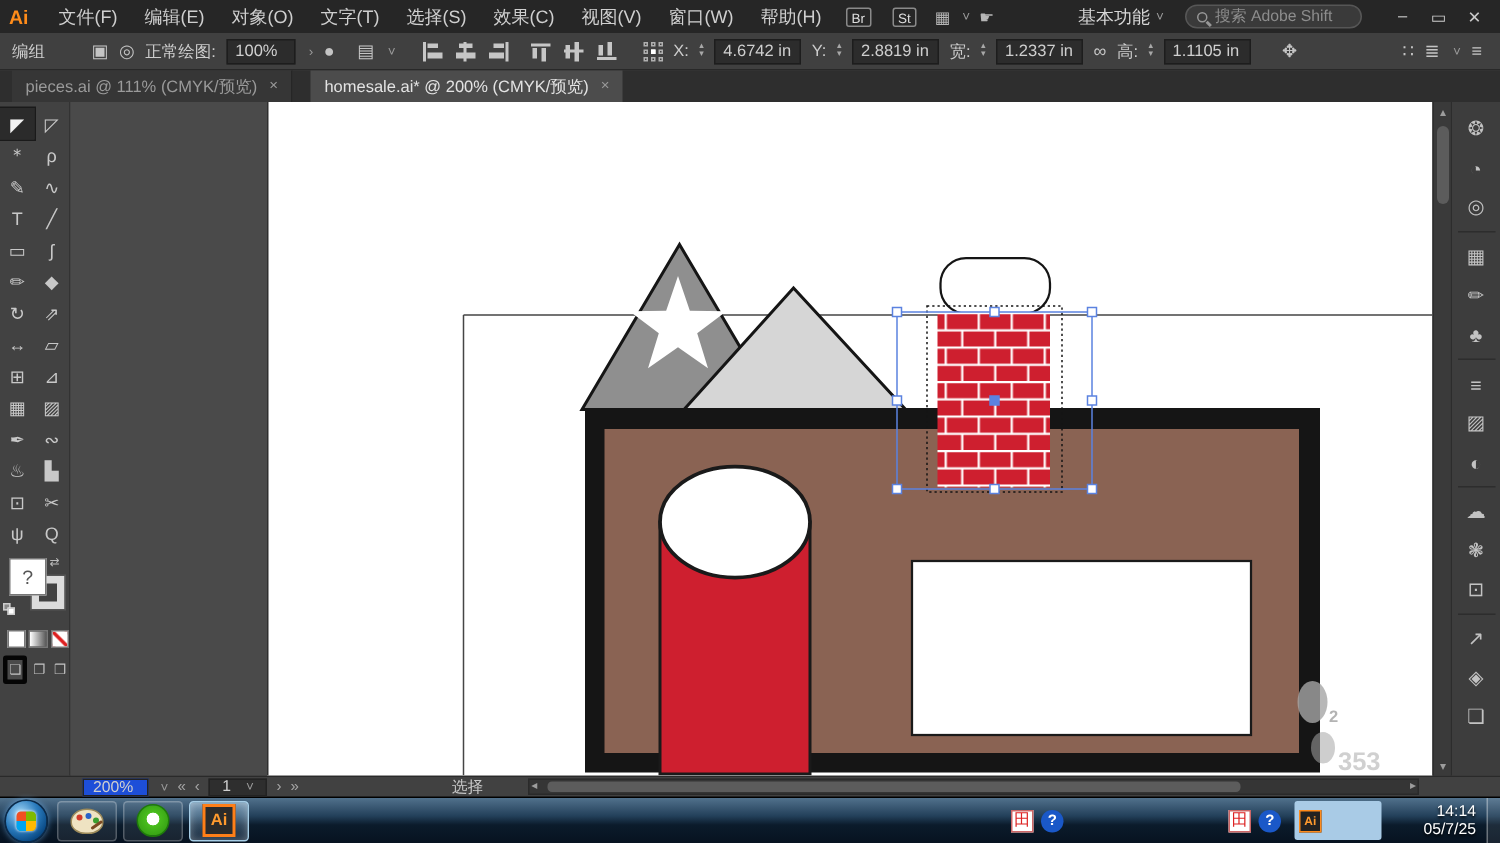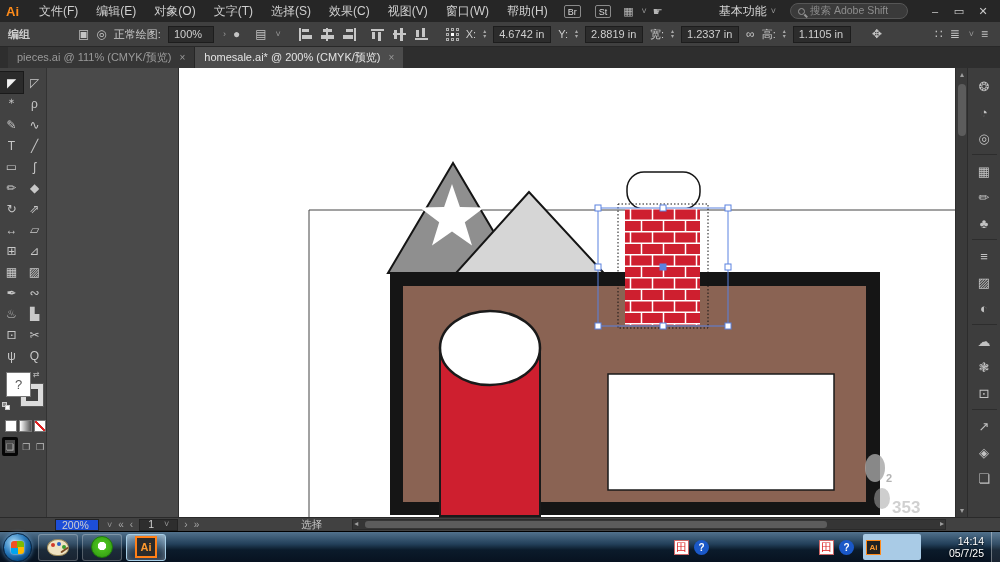--- a/index.html
+++ b/index.html
@@ -35,21 +35,21 @@
   .ai-b b:nth-child(1){left:1px;bottom:1px;width:13px;height:2px}.ai-b b:nth-child(2){left:2px;bottom:4px;width:3.5px;height:7px}.ai-b b:nth-child(3){left:8px;bottom:4px;width:3.5px;height:9px}
   .refgrid{display:grid;grid-template-columns:repeat(3,3px);grid-template-rows:repeat(3,3px);gap:2px;}
   .refgrid i{width:3px;height:3px;border:1px solid #b0b0b0;background:transparent;}
   .refgrid i:nth-child(5){background:#fff;border-color:#fff;}
   .cb-spacer{flex:1;}
 
   
   #tabbar{display:flex;align-items:flex-end;height:21px;background:#2e2e2e;padding-left:8px;}
   .doc-tab{display:flex;align-items:center;gap:8px;height:21px;padding:0 9px;font-size:11px;white-space:nowrap;}
   .doc-tab.inactive{background:#363636;color:#9a9a9a;border-right:1px solid #262626;}
-  .doc-tab.active{background:#4c4c4c;color:#e3e3e3;}
+  .doc-tab.active{background:#4c4c4c;color:#e3e3e3;margin-left:12px;}
   .tab-close{font-size:10px;color:#9a9a9a;}
 
   
   #main{position:relative;display:flex;height:449px;}
   #toolbar{width:47px;background:#424242;border-right:1px solid #333;padding-top:4px;flex:0 0 auto;}
   #tools{display:grid;grid-template-columns:23px 23px;}
   .tool{width:23px;height:21px;display:flex;align-items:center;justify-content:center;font-size:12px;color:#c8c8c8;}
   .tool.sel{background:#2b2b2b;color:#f2f2f2;outline:1px solid #1a1a1a;}
   #fillstroke{position:relative;height:46px;margin-top:6px;}
   #fill-sq{position:absolute;left:6px;top:0;width:25px;height:25px;background:#fff;border:1px solid #777;color:#555;font-size:13px;text-align:center;line-height:23px;z-index:2;}
@@ -146,21 +146,21 @@
     <span id="searchbox">
       <span class="mag"></span>
       <span>搜索 Adobe Shift</span>
     </span>
     <span class="winctl">–</span>
     <span class="winctl">▭</span>
     <span class="winctl">✕</span>
   </div>
 
   <div id="controlbar">
-    <span class="cb-lab" style="margin-right:41px;font-weight:bold;">编组</span>
+    <span class="cb-lab" style="margin-right:24px;">编组</span>
     <span class="cb-ic">▣</span>
     <span class="cb-ic">◎</span>
     <span class="cb-lab">正常绘图:</span>
     <span class="cb-box" style="min-width:46px;">100%</span>
     <span class="chev">›</span>
     <span class="cb-ic">●</span>
     <span class="cb-ic" style="margin-left:8px;">▤</span>
     <span class="chev">˅</span>
     <span class="alico ai-l" style="margin-left:10px;">
         <b></b>

